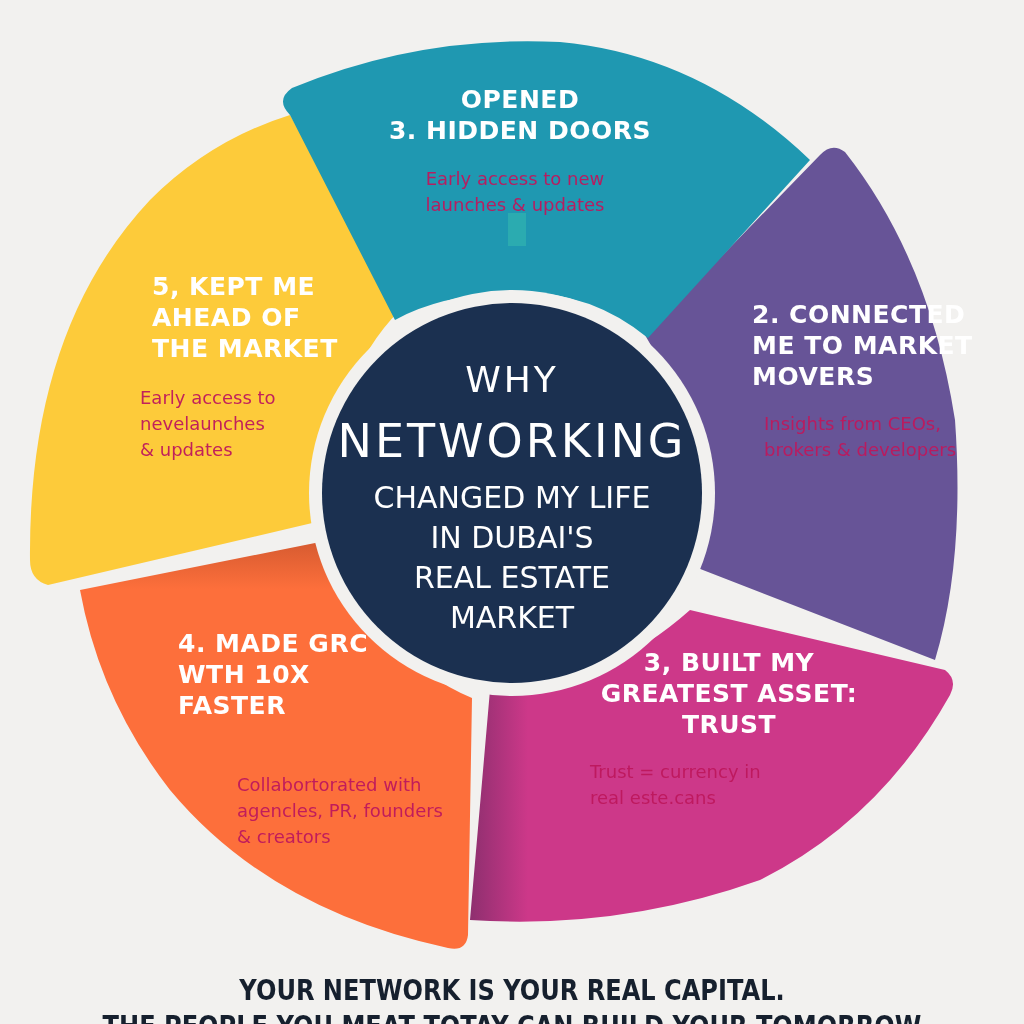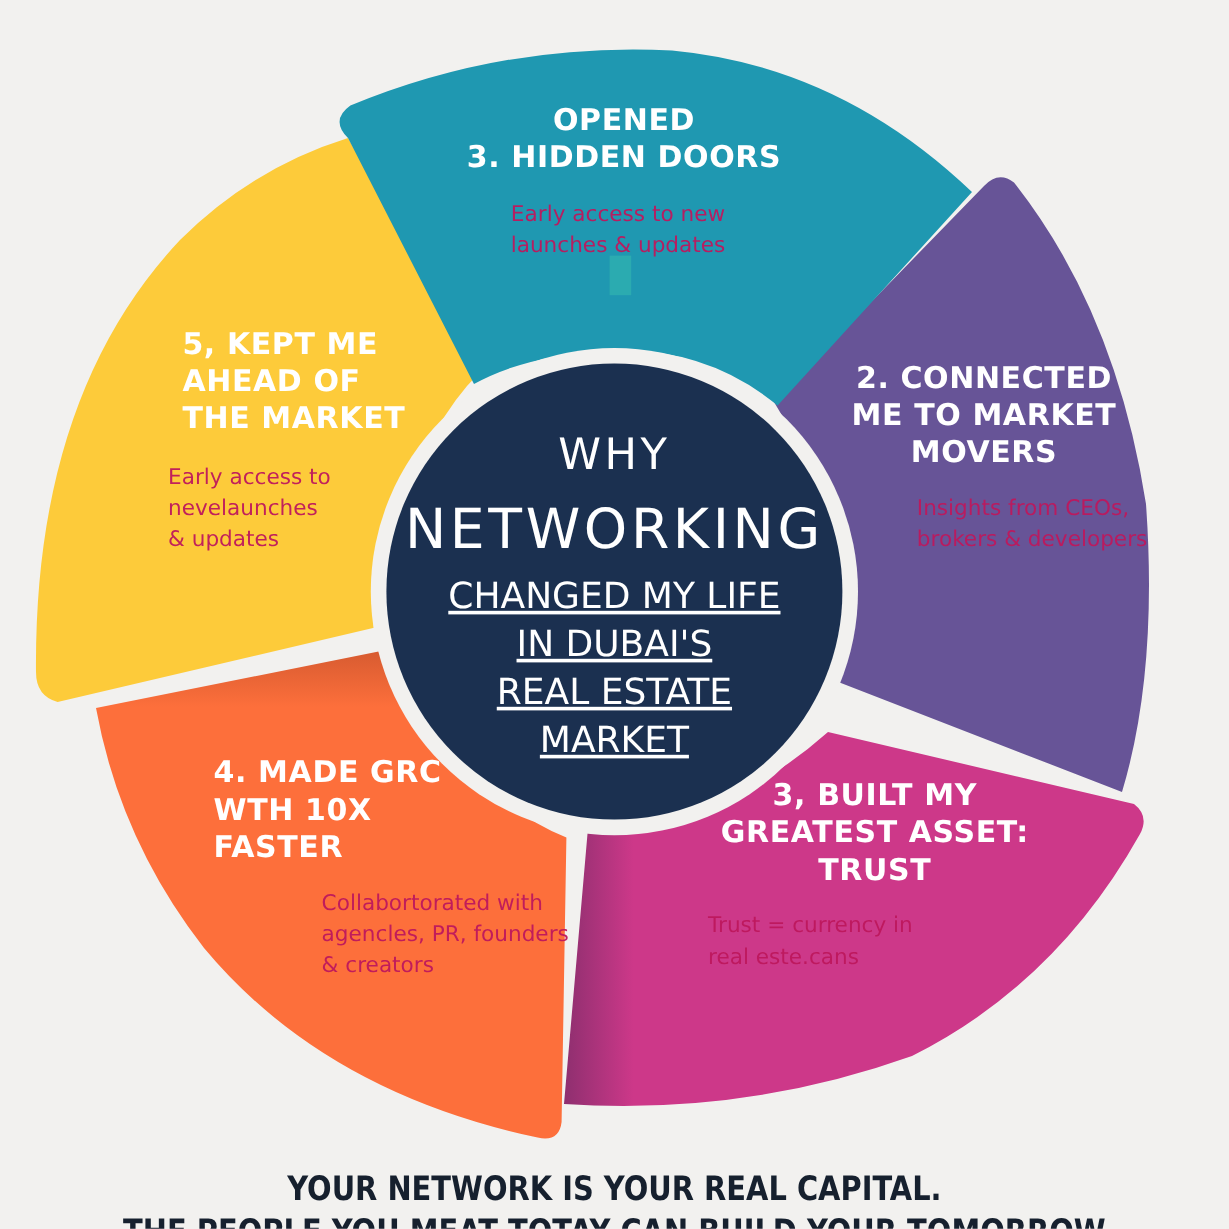--- a/index.html
+++ b/index.html
@@ -20,21 +20,21 @@
     position:absolute; color:#be185d; font-size:18px; line-height:26px;
     font-family:"DejaVu Sans", sans-serif;
     white-space:pre-line; opacity:0.95;
   }
   .center-text {
     position:absolute; color:#ffffff; text-align:center;
     font-family:"DejaVu Sans", sans-serif;
   }
   #c-l1 { left:312px; width:400px; top:352px; font-size:36px; line-height:56px; letter-spacing:3px; }
   #c-l2 { left:312px; width:400px; top:413px; font-size:46px; line-height:56px; letter-spacing:3px;text-align:center; }
-  #c-rest { left:312px; width:400px; top:478px; font-size:30px; line-height:40px; white-space:pre-line;text-decoration:underline; }
+  #c-rest { left:312px; width:400px; top:478px; font-size:30px; line-height:40px; white-space:pre-line; }
   .footer {
     position:absolute; left:0; width:1024px; text-align:center;
     color:#16202e; font-weight:bold; font-family:"DejaVu Sans", sans-serif;
   }
   #footer-1 { top:974px; font-size:28px; letter-spacing:0px; transform:scaleX(0.86); }
   #footer-2 { top:1010px; font-size:28px; transform:scaleX(0.86); }
 </style>
 </head>
 <body>
 
@@ -77,36 +77,36 @@
 <div class="center-text" id="c-rest">CHANGED MY LIFE
 IN DUBAI'S
 REAL ESTATE
 MARKET</div>
 
 <div class="seg-title" style="left:380px; top:84px; width:280px; text-align:center;">OPENED
 3. HIDDEN DOORS</div>
 <div class="seg-body" style="left:400px; top:166px; width:230px; text-align:center;">Early access to new
 launches &amp; updates</div>
 
-<div class="seg-title" style="left:700px; top:299px; width:240px; text-align:center;">2. CONNECTED
+<div class="seg-title" style="left:752px; top:299px; width:240px; ">2. CONNECTED
 ME TO MARKET
 MOVERS</div>
 <div class="seg-body" style="left:764px; top:411px; width:210px;">Insights from CEOs,
 brokers &amp; developers</div>
 
 <div class="seg-title" style="left:594px; top:647px; width:270px; text-align:center;">3, BUILT MY
 GREATEST ASSET:
 TRUST</div>
 <div class="seg-body" style="left:590px; top:759px; width:230px;">Trust = currency in
 real este.cans</div>
 
 <div class="seg-title" style="left:178px; top:628px; width:220px;">4. MADE GRC
 WTH 10X
 FASTER</div>
-<div class="seg-body" style="left:237px; top:740px; width:240px;margin-left:31px;">Collabortorated with
+<div class="seg-body" style="left:237px; top:772px; width:240px;">Collabortorated with
 agencles, PR, founders
 &amp; creators</div>
 
 <div class="seg-title" style="left:152px; top:271px; width:220px;">5, KEPT ME
 AHEAD OF
 THE MARKET</div>
 <div class="seg-body" style="left:140px; top:385px; width:200px;">Early access to
 nevelaunches
 &amp; updates</div>
 

